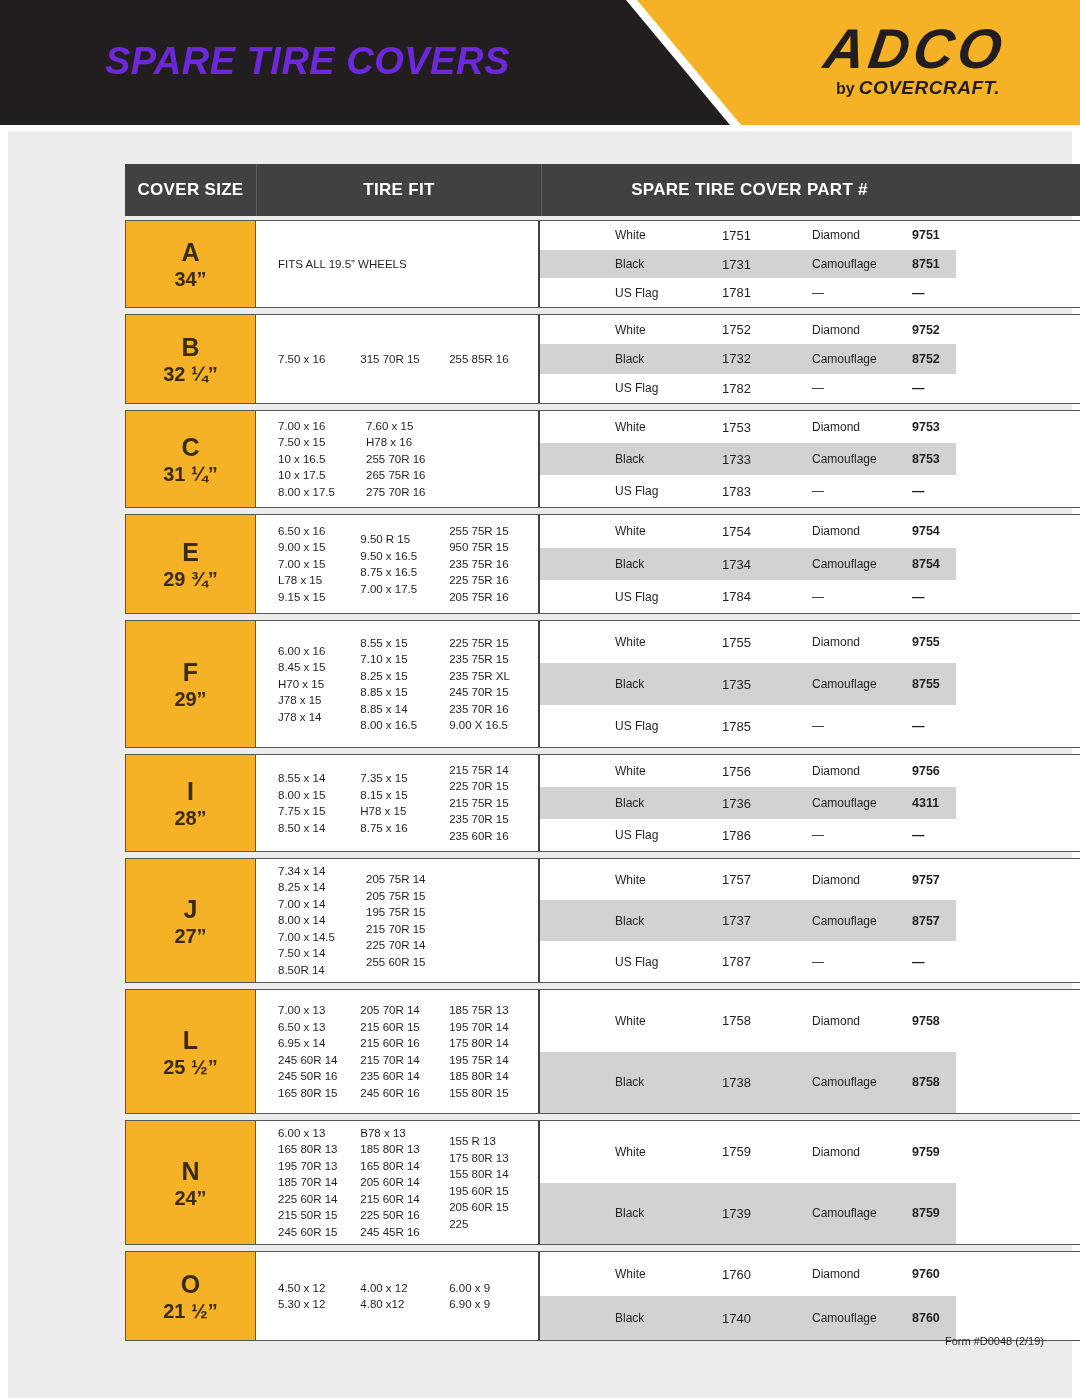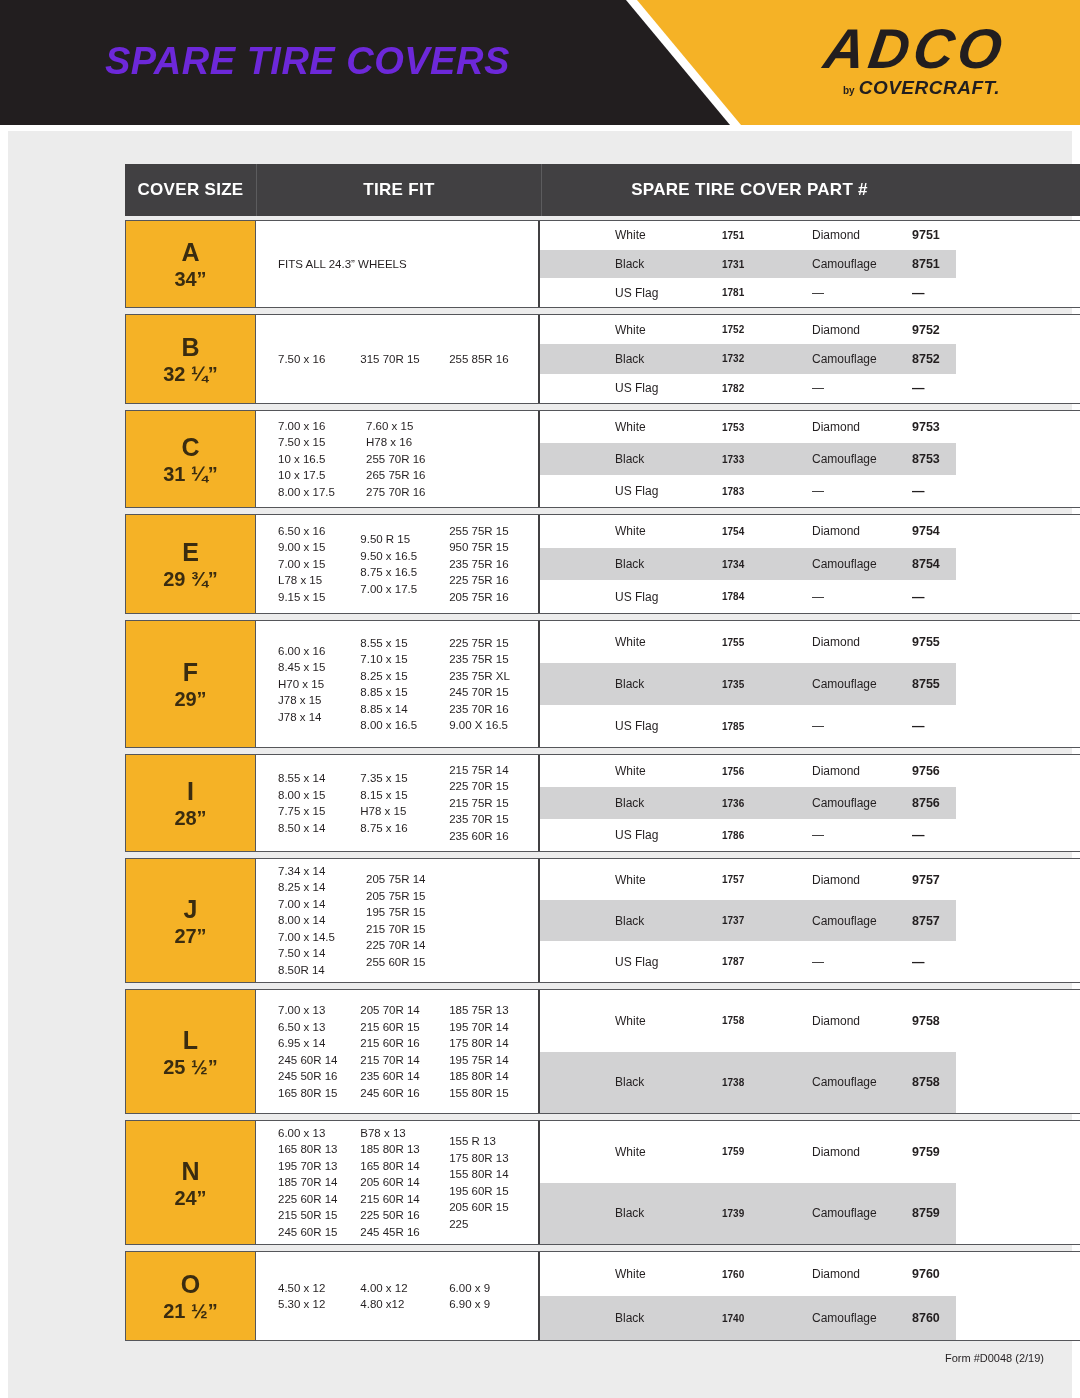--- a/index.html
+++ b/index.html
@@ -10,21 +10,21 @@
   .banner-white-diag { position:absolute; top:0; left:0; width:100%; height:100%; background:#ffffff;
     clip-path:polygon(0 0, 637px 0, 741px 125px, 0 125px); }
   .banner-black-diag { position:absolute; top:0; left:0; width:100%; height:100%; background:#221e1f;
     clip-path:polygon(0 0, 626px 0, 730px 125px, 0 125px); }
   .banner-title { position:absolute; z-index:3; left:105px; top:40px; color:#6d28d9; font-size:38px;
     font-weight:bold; font-style:italic; letter-spacing:0.5px; white-space:nowrap; }
   .logo { position:absolute; z-index:2; right:78px; top:22px; text-align:right; color:#221e1f; }
   .logo-adco { font-size:56px; font-weight:bold; font-style:italic; letter-spacing:4px; line-height:0.95;
     transform:skewX(-8deg); transform-origin:bottom right; }
   .logo-by-line { margin-top:2px; margin-right:2px; }
-  .logo-by { font-size:10px; font-weight:bold; margin-right:4px; }
+  .logo-by { font-size:16px; font-weight:bold; margin-right:4px; }
   .logo-covercraft { font-size:19px; font-weight:bold; font-style:italic; letter-spacing:0.5px; }
 
   
   .content-bg { position:absolute; top:131px; left:8px; width:1064px; height:1267px; background:#ececec; }
   .white-strip { position:absolute; top:125px; left:0; width:1080px; height:6px; background:#ffffff; }
 
   
   .tire-table { position:absolute; left:125px; top:164px; width:1004px; }
   .thead { display:grid; grid-template-columns:131px 285px 416px; height:52px; background:#414042; margin-bottom:4px; }
   .th { color:#ffffff; font-weight:bold; font-size:17px; display:flex; align-items:center; justify-content:center;
@@ -41,25 +41,25 @@
   .fit-cell { display:flex; align-items:center; padding-left:22px; border-right:2px solid #414042; }
   .fit-note { font-size:11.5px; color:#231f20; }
   .fit-col { width:95px; font-size:11.5px; color:#231f20; line-height:16.5px; }
   .fit-col:nth-child(1) { width:88px; }
   .fit-line { white-space:nowrap; }
 
   .parts-cell { display:flex; flex-direction:column; }
   .part-row { flex:1; display:flex; align-items:center; font-size:12px; color:#231f20; }
   .part-row.shade { background:#d2d2d3;align-items:center; }
   .p-label1 { width:145px; padding-left:38px;margin-left:37px; }
-  .p-num1 { width:90px; font-weight:bold; font-size:10px; }
+  .p-num1 { width:90px; font-weight:normal; font-size:13px; }
   .p-label2 { width:100px; }
   .p-num2 { font-weight:bold; font-size:12.5px; }
 
-  .footer-form { position:absolute; right:36px; bottom:34px; font-size:11px; color:#231f20; }
+  .footer-form { position:absolute; right:36px; bottom:51px; font-size:11px; color:#231f20; }
 </style>
 </head>
 <body>
 
 <div class="banner">
   <div class="banner-white-diag"></div>
   <div class="banner-black-diag"></div>
   <div class="banner-title">SPARE TIRE COVERS</div>
   <div class="logo">
     <div class="logo-adco">ADCO</div>
@@ -78,21 +78,21 @@
     <div class="th">TIRE FIT</div>
     <div class="th">SPARE TIRE COVER PART #</div>
   </div>
   <div>
       <div class="block" style="height: 88px;">
         <div class="size-cell">
           <div class="size-letter">A</div>
           <div class="size-value">34”</div>
         </div>
         <div class="fit-cell">
-          <span class="fit-note">FITS ALL 24.3” WHEELS</span>
+          <span class="fit-note">FITS ALL 19.5” WHEELS</span>
         </div>
         <div class="parts-cell">
           <div class="part-row">
             <span class="p-label1">White</span>
             <span class="p-num1">1751</span>
             <span class="p-label2">Diamond</span>
             <span class="p-num2">9751</span>
           </div>
           <div class="part-row shade">
             <span class="p-label1">Black</span>
@@ -316,21 +316,21 @@
           <div class="part-row">
             <span class="p-label1">White</span>
             <span class="p-num1">1756</span>
             <span class="p-label2">Diamond</span>
             <span class="p-num2">9756</span>
           </div>
           <div class="part-row shade">
             <span class="p-label1">Black</span>
             <span class="p-num1">1736</span>
             <span class="p-label2">Camouflage</span>
-            <span class="p-num2">8756</span>
+            <span class="p-num2">4311</span>
           </div>
           <div class="part-row">
             <span class="p-label1">US Flag</span>
             <span class="p-num1">1786</span>
             <span class="p-label2">—</span>
             <span class="p-num2">—</span>
           </div>
         </div>
       </div>
       <div class="block" style="height: 125px;">

